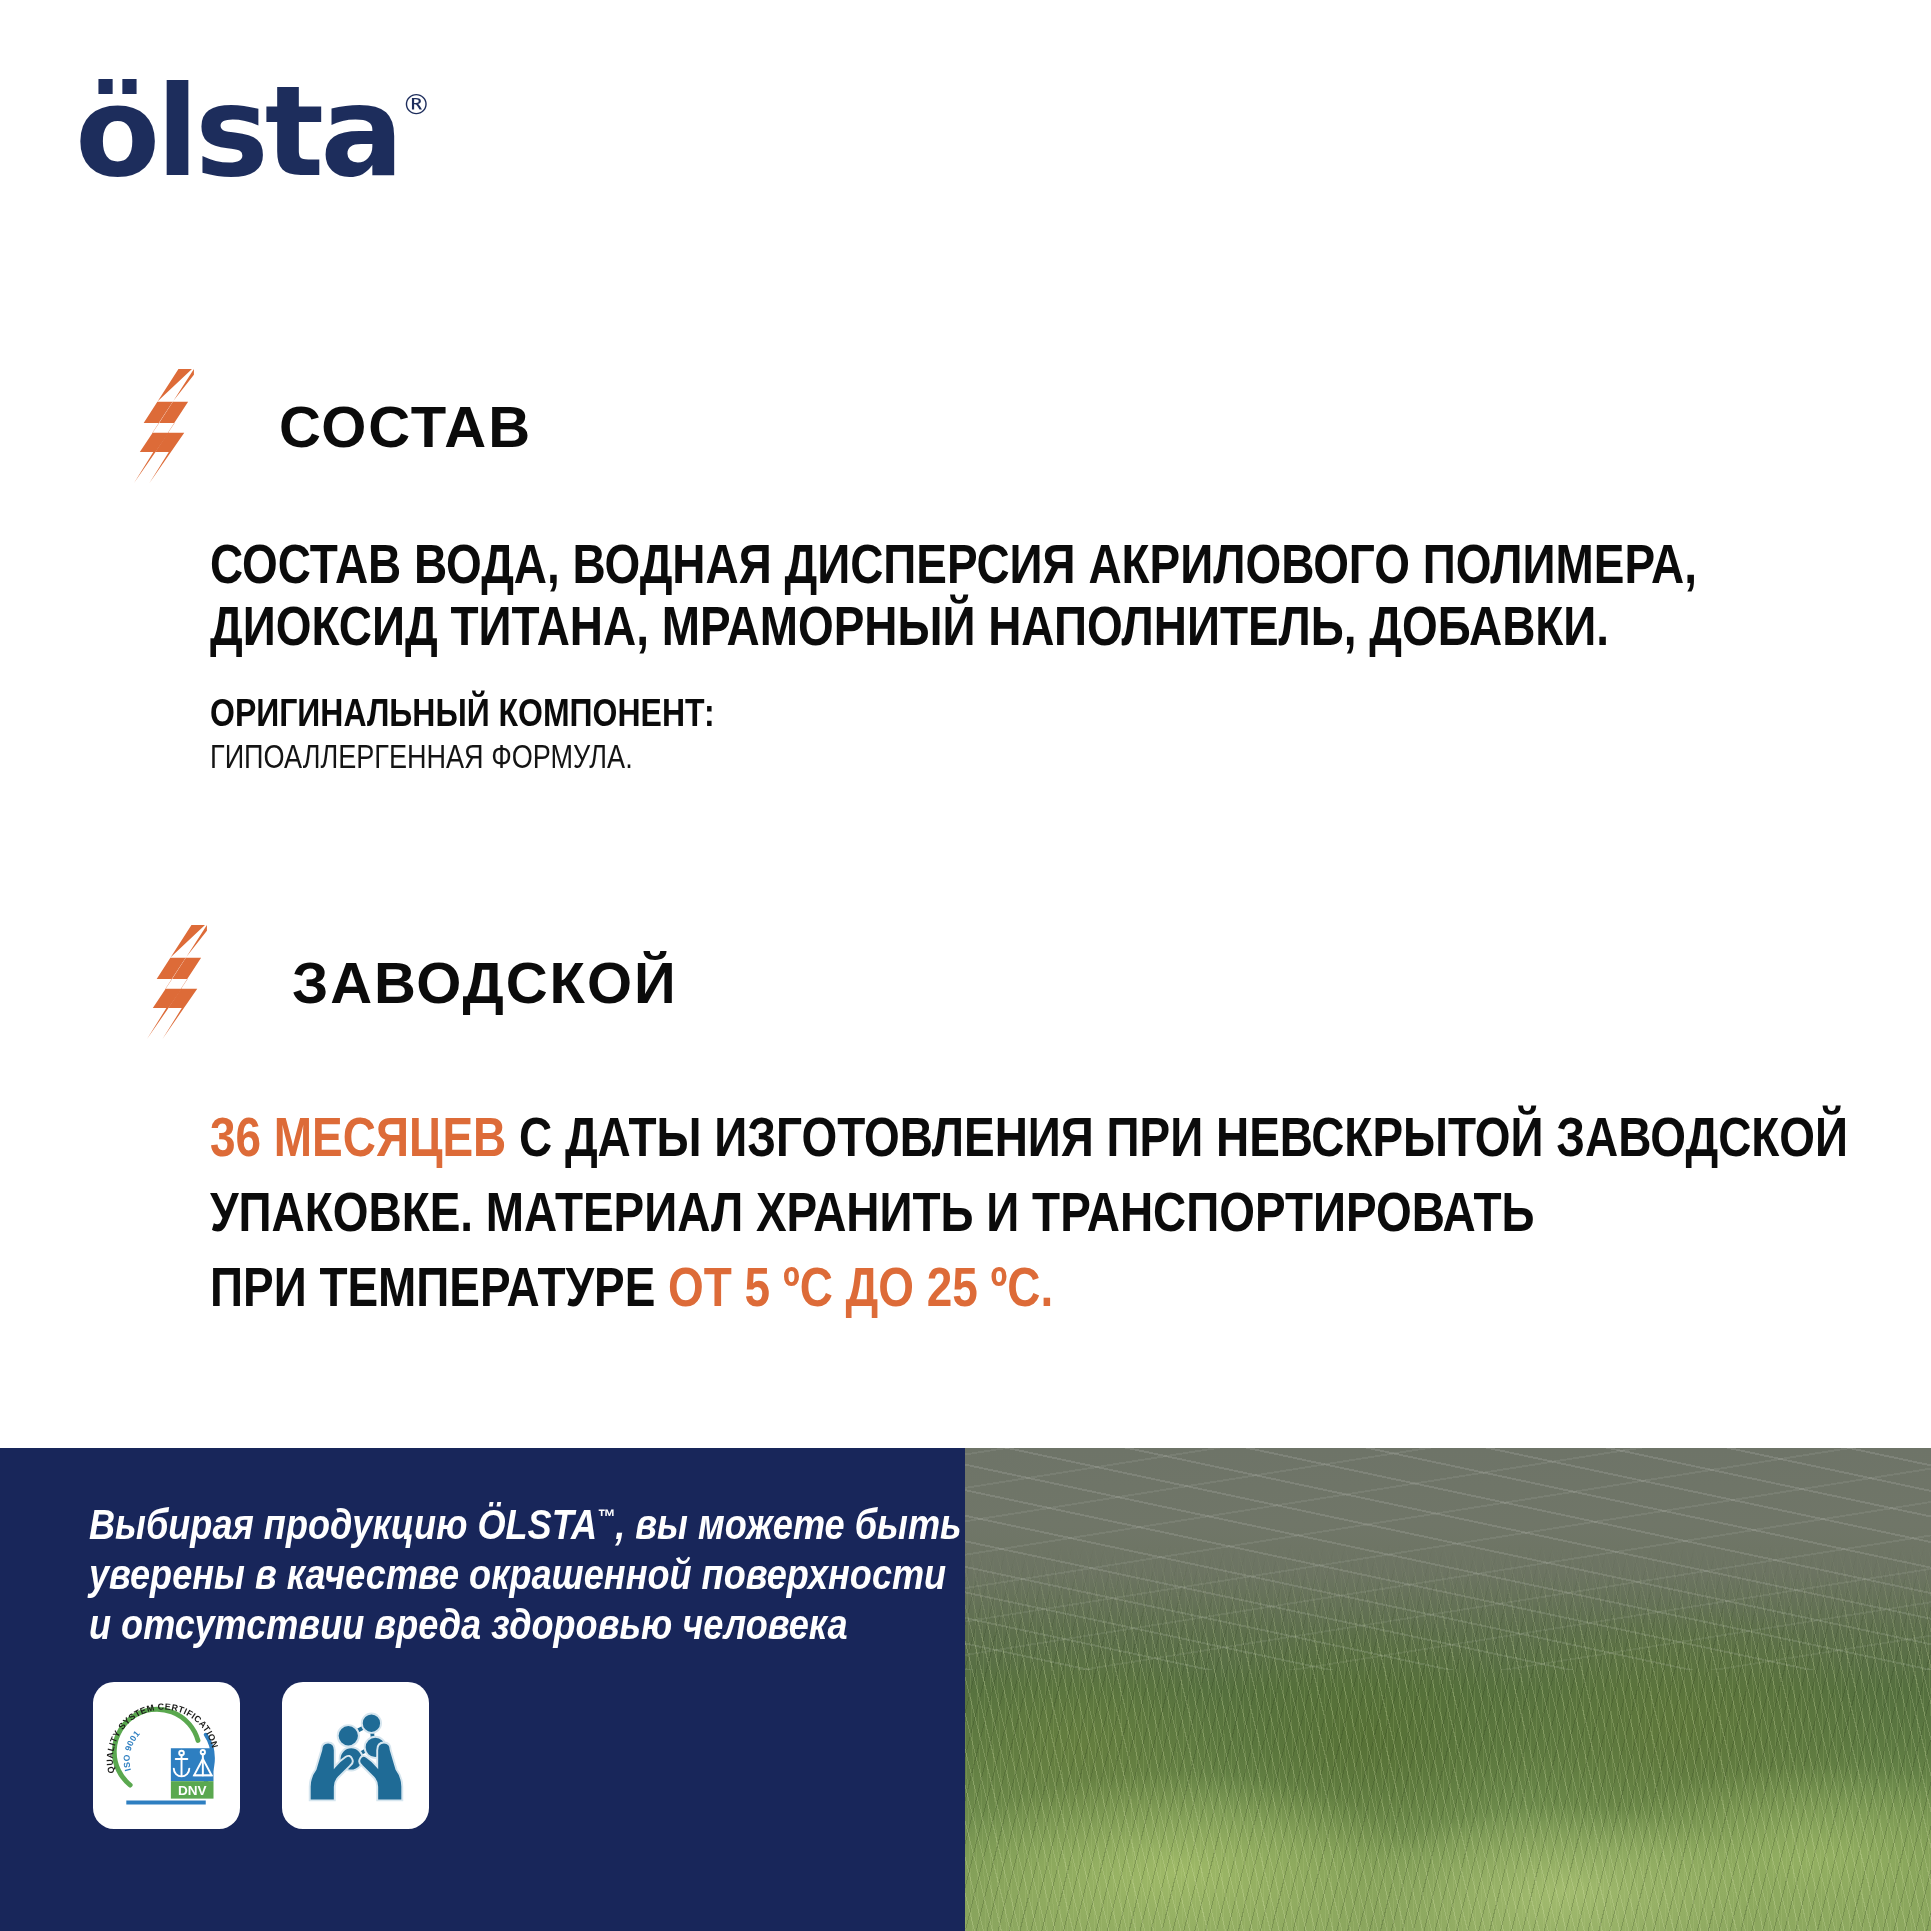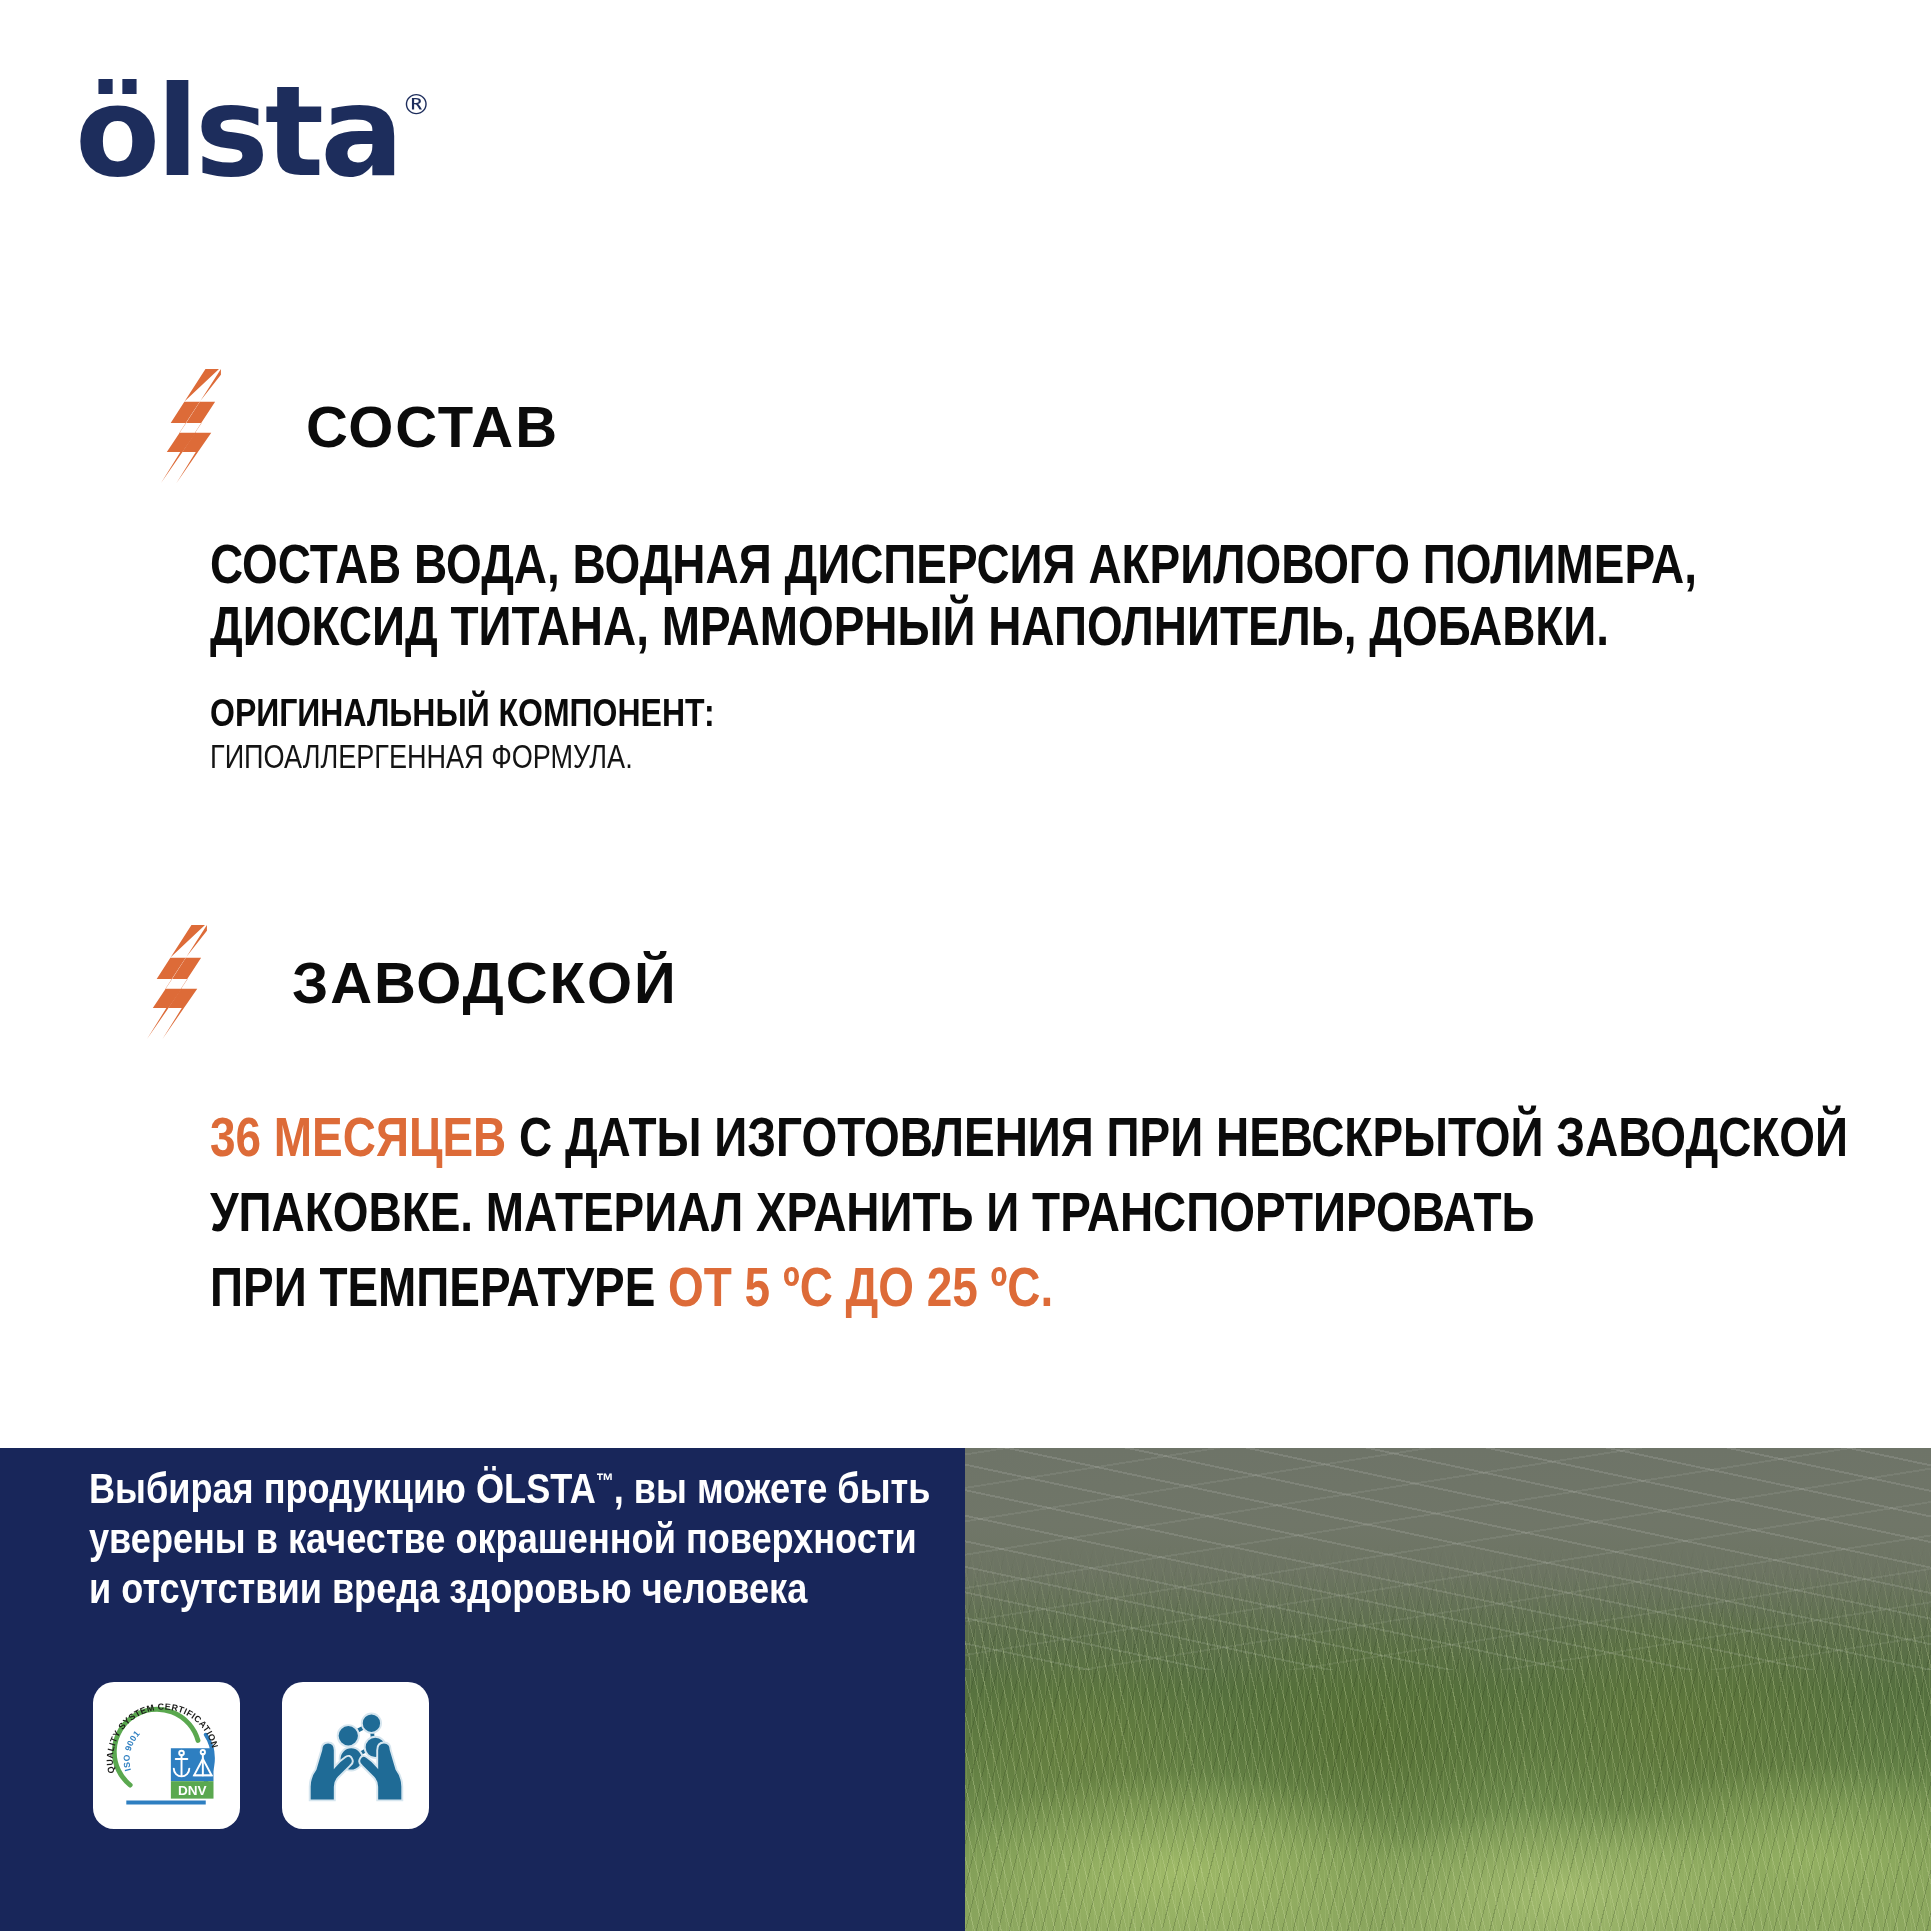--- a/index.html
+++ b/index.html
@@ -137,21 +137,21 @@
   }
   .photo-water{
     position:absolute; left:0; right:0; top:0; height:46%;
     background-image:
       repeating-linear-gradient(12deg, rgba(255,255,255,.11) 0 1.9px, rgba(0,0,0,0) 1.9px 25px),
       repeating-linear-gradient(-9deg, rgba(255,255,255,.07) 0 1.9px, rgba(0,0,0,0) 1.9px 33px);
   }
 
   .footer-text{
     position:absolute;
-    left:89px; top:1456px;
+    left:89px; top:1492px;font-style:italic;
   }
   .f-line{
     font-family:"Liberation Sans Narrow","Liberation Sans", sans-serif;
     font-stretch:condensed;
     transform:scaleX(0.86);
     transform-origin:left center;
     font-weight:700;
     font-size:42px;
     line-height:50px;
     color:#ffffff;
@@ -173,21 +173,21 @@
   }
 </style>
 </head>
 <body>
 
 <div class="logo-wrap">
   <span class="logo-text">ölsta</span>
   <span class="logo-reg">®</span>
 </div>
 
-<div class="section-head" style="left:159px; top:369px;">
+<div class="section-head" style="left:132px; top:369px;">
   <svg class="bolt" viewBox="0 0 64 118">
     <polygon points="48,0 12,56 28,56 8,86 22,86 2,118 38,66 21,66 42,34 26,34 62,0" fill="#DD6B38"></polygon>
     <polygon points="64,0 28,56 44,56 24,86 38,86 18,118 54,66 37,66 58,34 42,34 64,6" fill="#DD6B38"></polygon>
   </svg>
   <span class="section-title">СОСТАВ</span>
 </div>
 
 <div class="body-block" style="left:210px; top:533px;">
   <div class="cond big-line">СОСТАВ ВОДА, ВОДНАЯ ДИСПЕРСИЯ АКРИЛОВОГО ПОЛИМЕРА,</div>
   <div class="cond big-line">ДИОКСИД ТИТАНА, МРАМОРНЫЙ НАПОЛНИТЕЛЬ, ДОБАВКИ.</div>

